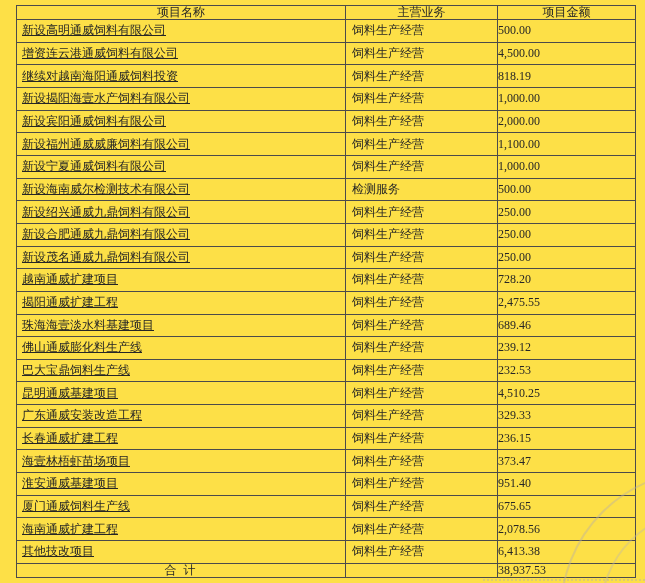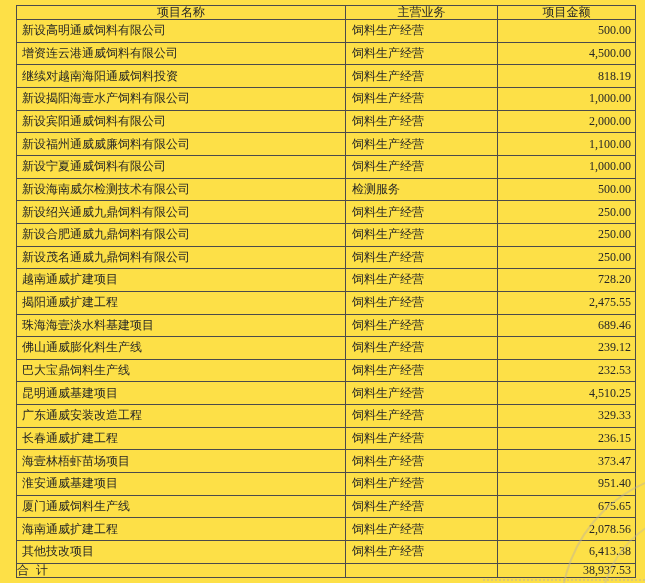--- a/index.html
+++ b/index.html
@@ -39,31 +39,32 @@
     font-weight: normal;
     overflow: hidden;
     white-space: nowrap;
   }
   table.doc-table thead th {
     text-align: center;
   }
   table.doc-table td.name-col {
     text-align: left;
     padding-left: 5px;
+    text-decoration: underline;
   }
   table.doc-table td.biz-col {
     text-align: left;
     padding-left: 6px;
     margin-left: 48px;
   }
   table.doc-table td.amt {
-    text-align: right;
     padding-right: 4px;
   }
   table.doc-table td.total-label {
+    text-align: center;
     letter-spacing: 2px;
   }
   
   .wm {
     position: absolute;
     border-radius: 50%;
     pointer-events: none;
   }
   .wm1 {
     left: 560px;

